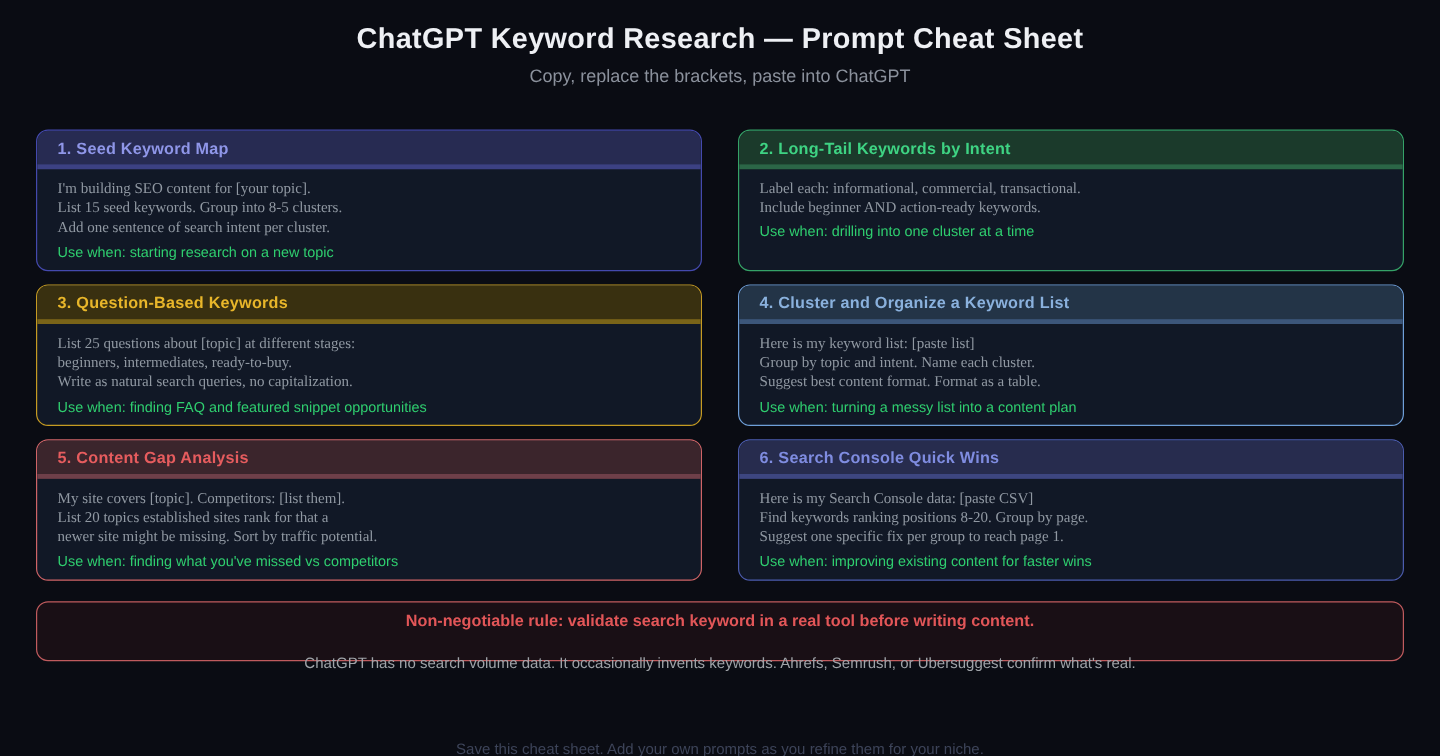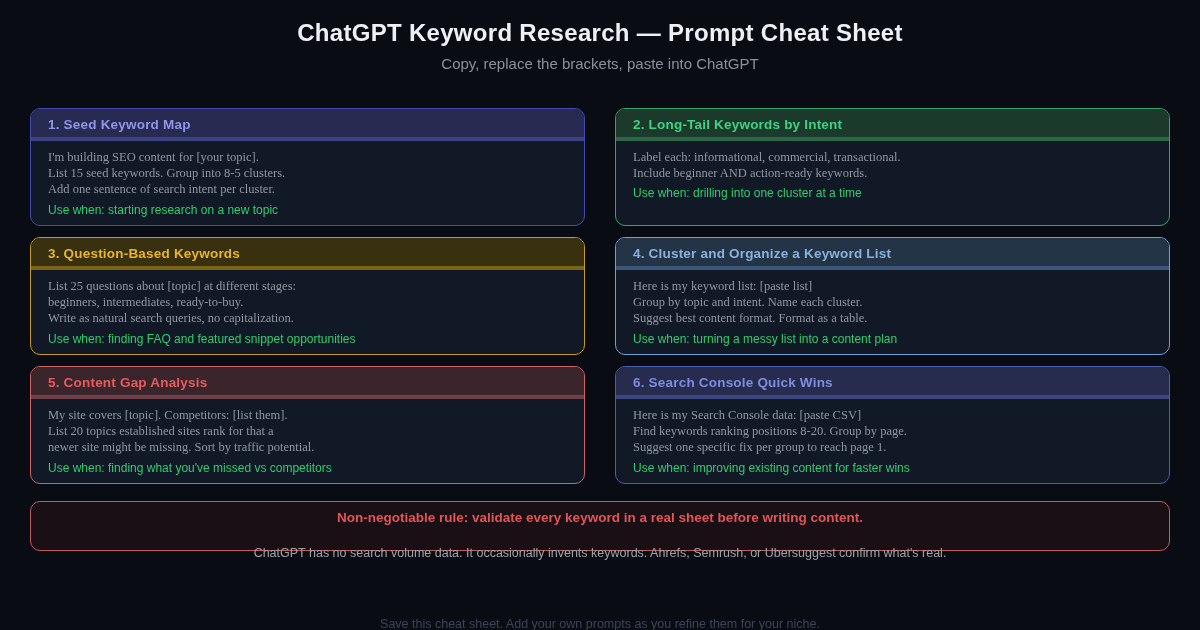--- a/index.html
+++ b/index.html
@@ -167,19 +167,19 @@
         <div>Here is my Search Console data: [paste CSV]</div>
         <div>Find keywords ranking positions 8-20. Group by page.</div>
         <div>Suggest one specific fix per group to reach page 1.</div>
       </div>
       <div class="use-when">Use when: improving existing content for faster wins</div>
     </div>
 
   </div>
 
   <div class="warning" style="--accent: #c05b5e;">
-    <div class="warning-title">Non-negotiable rule: validate every keyword in a real sheet before writing content.</div>
+    <div class="warning-title">Non-negotiable rule: validate search keyword in a real tool before writing content.</div>
     <div class="warning-body">ChatGPT has no search volume data. It occasionally invents keywords. Ahrefs, Semrush, or Ubersuggest confirm what's real.</div>
   </div>
 
   <div class="footer-note">Save this cheat sheet. Add your own prompts as you refine them for your niche.</div>
 
 </div>
 
 </body></html>

